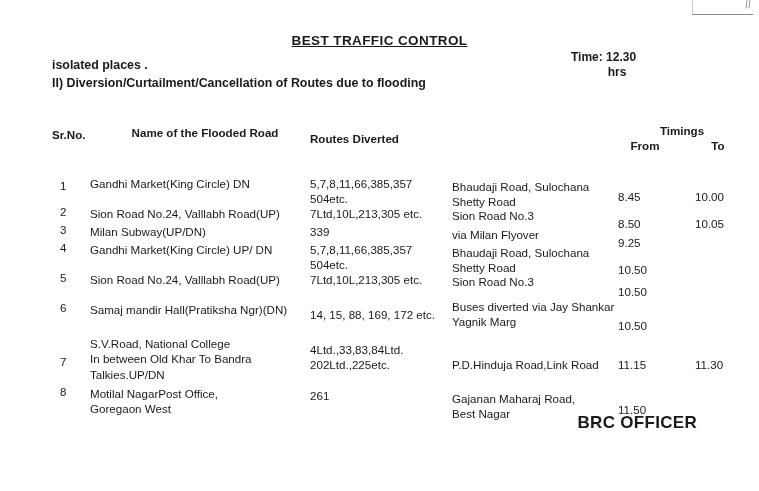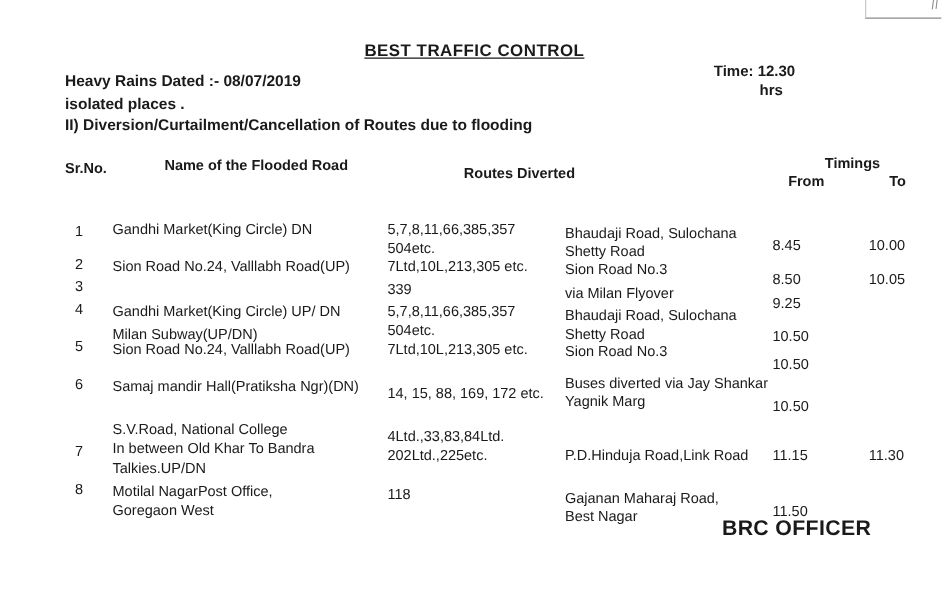--- a/index.html
+++ b/index.html
@@ -91,21 +91,21 @@
     height: 26px;
     font-weight: normal;
   }
   .hdr .h {
     position: absolute;
     font-size: 11.6px;
     font-weight: 600;
   }
   .h-sr    { left: 0px;   top: 2px; }
   .h-name  { left: 38px;  top: 0px; width: 230px; text-align: center; }
-  .h-route { left: 258px; top: 6px; width: 150px; text-align: right; }
+  .h-route { left: 258px; top: 6px; width: 150px; text-align: left; }
   .h-via   { left: 400px; top: 10px; width: 160px; text-align: center; }
   .h-tim   { left: 570px; top: -2px; width: 120px; text-align: center; }
   .h-from  { left: 570px; top: 13px; width: 46px; text-align: center; }
   .h-to    { left: 646px; top: 13px; width: 40px; text-align: center; }
 
   .rows { position: relative; }
   .row { position: relative; }
   .cell { position: absolute; line-height: 1.32; white-space: pre-line; }
   .c-sr    { left: 8px;   width: 24px; text-align: left; }
   .c-name  { left: 38px;  width: 215px; }
@@ -132,21 +132,20 @@
   <div class="corner-scribble">//</div>
 
   <div class="doc-title">BEST TRAFFIC CONTROL</div>
 
   <div class="time-block">
     <span>Time: 12.30</span>
     <span class="hrs">hrs</span>
   </div>
 
   <div class="intro">
-    <div>Heavy Rains Dated :- 08/07/2019</div>
     <div>isolated places .</div>
     <div>II) Diversion/Curtailment/Cancellation of Routes due to flooding</div>
   </div>
 
   <div class="tbl">
     <div class="hdr">
       <div class="h h-sr">Sr.No.</div>
       <div class="h h-name">Name of the Flooded Road</div>
       <div class="h h-route">Routes Diverted</div>
       <div class="h h-tim">Timings</div>
@@ -167,21 +166,21 @@
         <div class="row">
           <div class="cell c-sr" style="top: 52px;">2</div>
           <div class="cell c-name" style="top: 54px;">Sion Road No.24, Valllabh Road(UP)</div>
           <div class="cell c-route" style="top: 54px;">7Ltd,10L,213,305 etc.</div>
           <div class="cell c-via" style="top: 56px;">Sion Road No.3</div>
           <div class="cell c-from" style="top: 64px;">8.50</div>
           <div class="cell c-to" style="top: 64px;">10.05</div>
         </div>
         <div class="row">
           <div class="cell c-sr" style="top: 70px;">3</div>
-          <div class="cell c-name" style="top: 72px; margin-top: 36px;">Milan Subway(UP/DN)</div>
+          <div class="cell c-name" style="top: 72px;">Milan Subway(UP/DN)</div>
           <div class="cell c-route" style="top: 72px;">339</div>
           <div class="cell c-via" style="top: 75px;">via Milan Flyover</div>
           <div class="cell c-from" style="top: 83px;">9.25</div>
           <div class="cell c-to" style="top: 83px;"></div>
         </div>
         <div class="row">
           <div class="cell c-sr" style="top: 88px;">4</div>
           <div class="cell c-name" style="top: 90px;">Gandhi Market(King Circle) UP/ DN</div>
           <div class="cell c-route" style="top: 90px;">5,7,8,11,66,385,357
 504etc.</div>
@@ -215,21 +214,21 @@
           <div class="cell c-route" style="top: 190px;">4Ltd.,33,83,84Ltd.
 202Ltd.,225etc.</div>
           <div class="cell c-via" style="top: 205px;">P.D.Hinduja Road,Link Road</div>
           <div class="cell c-from" style="top: 205px;">11.15</div>
           <div class="cell c-to" style="top: 205px;">11.30</div>
         </div>
         <div class="row">
           <div class="cell c-sr" style="top: 232px;">8</div>
           <div class="cell c-name" style="top: 234px;">Motilal NagarPost Office,
 Goregaon West</div>
-          <div class="cell c-route" style="top: 236px;">118</div>
+          <div class="cell c-route" style="top: 236px;">261</div>
           <div class="cell c-via" style="top: 239px;">Gajanan Maharaj Road,
 Best Nagar</div>
           <div class="cell c-from" style="top: 250px;">11.50</div>
           <div class="cell c-to" style="top: 250px;"></div>
         </div>
       </div>
   </div>
 
   <div class="brc">BRC OFFICER</div>
 </div>

